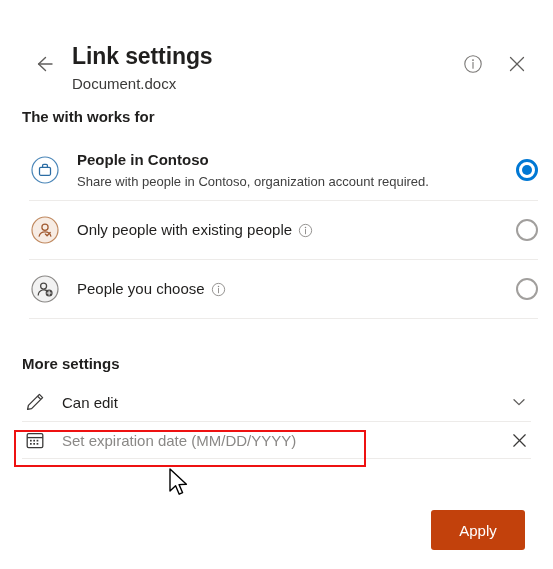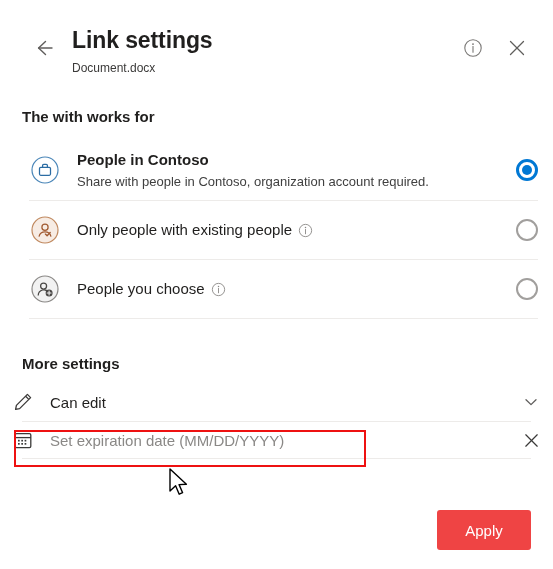--- a/index.html
+++ b/index.html
@@ -12,21 +12,21 @@
     background: #ffffff;
     font-family: "Liberation Sans", sans-serif;
     color: #201f1e;
     overflow: hidden;
     position: relative;
   }
 
   
   .header {
     position: absolute;
-    left: 0; top: 0;
+    left: 0; top: 16px;
     width: 553px; height: 92px;
   }
   .back-btn {
     position: absolute;
     left: 26px; top: 31px;
     width: 34px; height: 34px;
     display: flex; align-items: center; justify-content: center;
     cursor: pointer;
   }
   .title-block {
@@ -35,21 +35,21 @@
   }
   .page-title {
     font-size: 23px;
     font-weight: 600;
     letter-spacing: -0.1px;
     color: #201f1e;
     line-height: 30px;
     margin: 0;
   }
   .page-subtitle {
-    font-size: 12px;
+    font-size: 15px;
     color: #3b3a39;
     line-height: 22px;
     margin: 2px 0 0 0;
   }
   .header-actions {
     position: absolute;
     right: 22px; top: 34px;
     display: flex;
     align-items: center;
     gap: 16px;
@@ -149,21 +149,21 @@
   
   .settings-list {
     position: absolute;
     left: 0; top: 383px;
     width: 553px;
   }
   .setting-row {
     position: relative;
     display: flex;
     align-items: center;
-    padding: 0 10px;
+    padding: 0 22px;
     height: 38px;
     box-sizing: border-box;
     cursor: pointer;
   }
   .setting-row.expire { height: 36px; justify-content: flex-end; }
   .set-icon {
     width: 26px; height: 26px;
     flex: 0 0 26px;
     display: flex; align-items: center; justify-content: center;
     margin-right: 14px;
@@ -194,23 +194,23 @@
   }
 
   
   .footer {
     position: absolute;
     left: 0; bottom: 0;
     width: 553px; height: 74px;
   }
   .apply-btn {
     position: absolute;
-    right: 22px; top: 15px;
+    right: 28px; top: 15px;
     width: 94px; height: 40px;
-    background: #ef4444;
+    background: #c2410c;
     color: #ffffff;
     border: none;
     border-radius: 3px;
     font-family: "Liberation Sans", sans-serif;
     font-size: 15px;
     cursor: pointer;
     padding: 0;
   }
 
   

